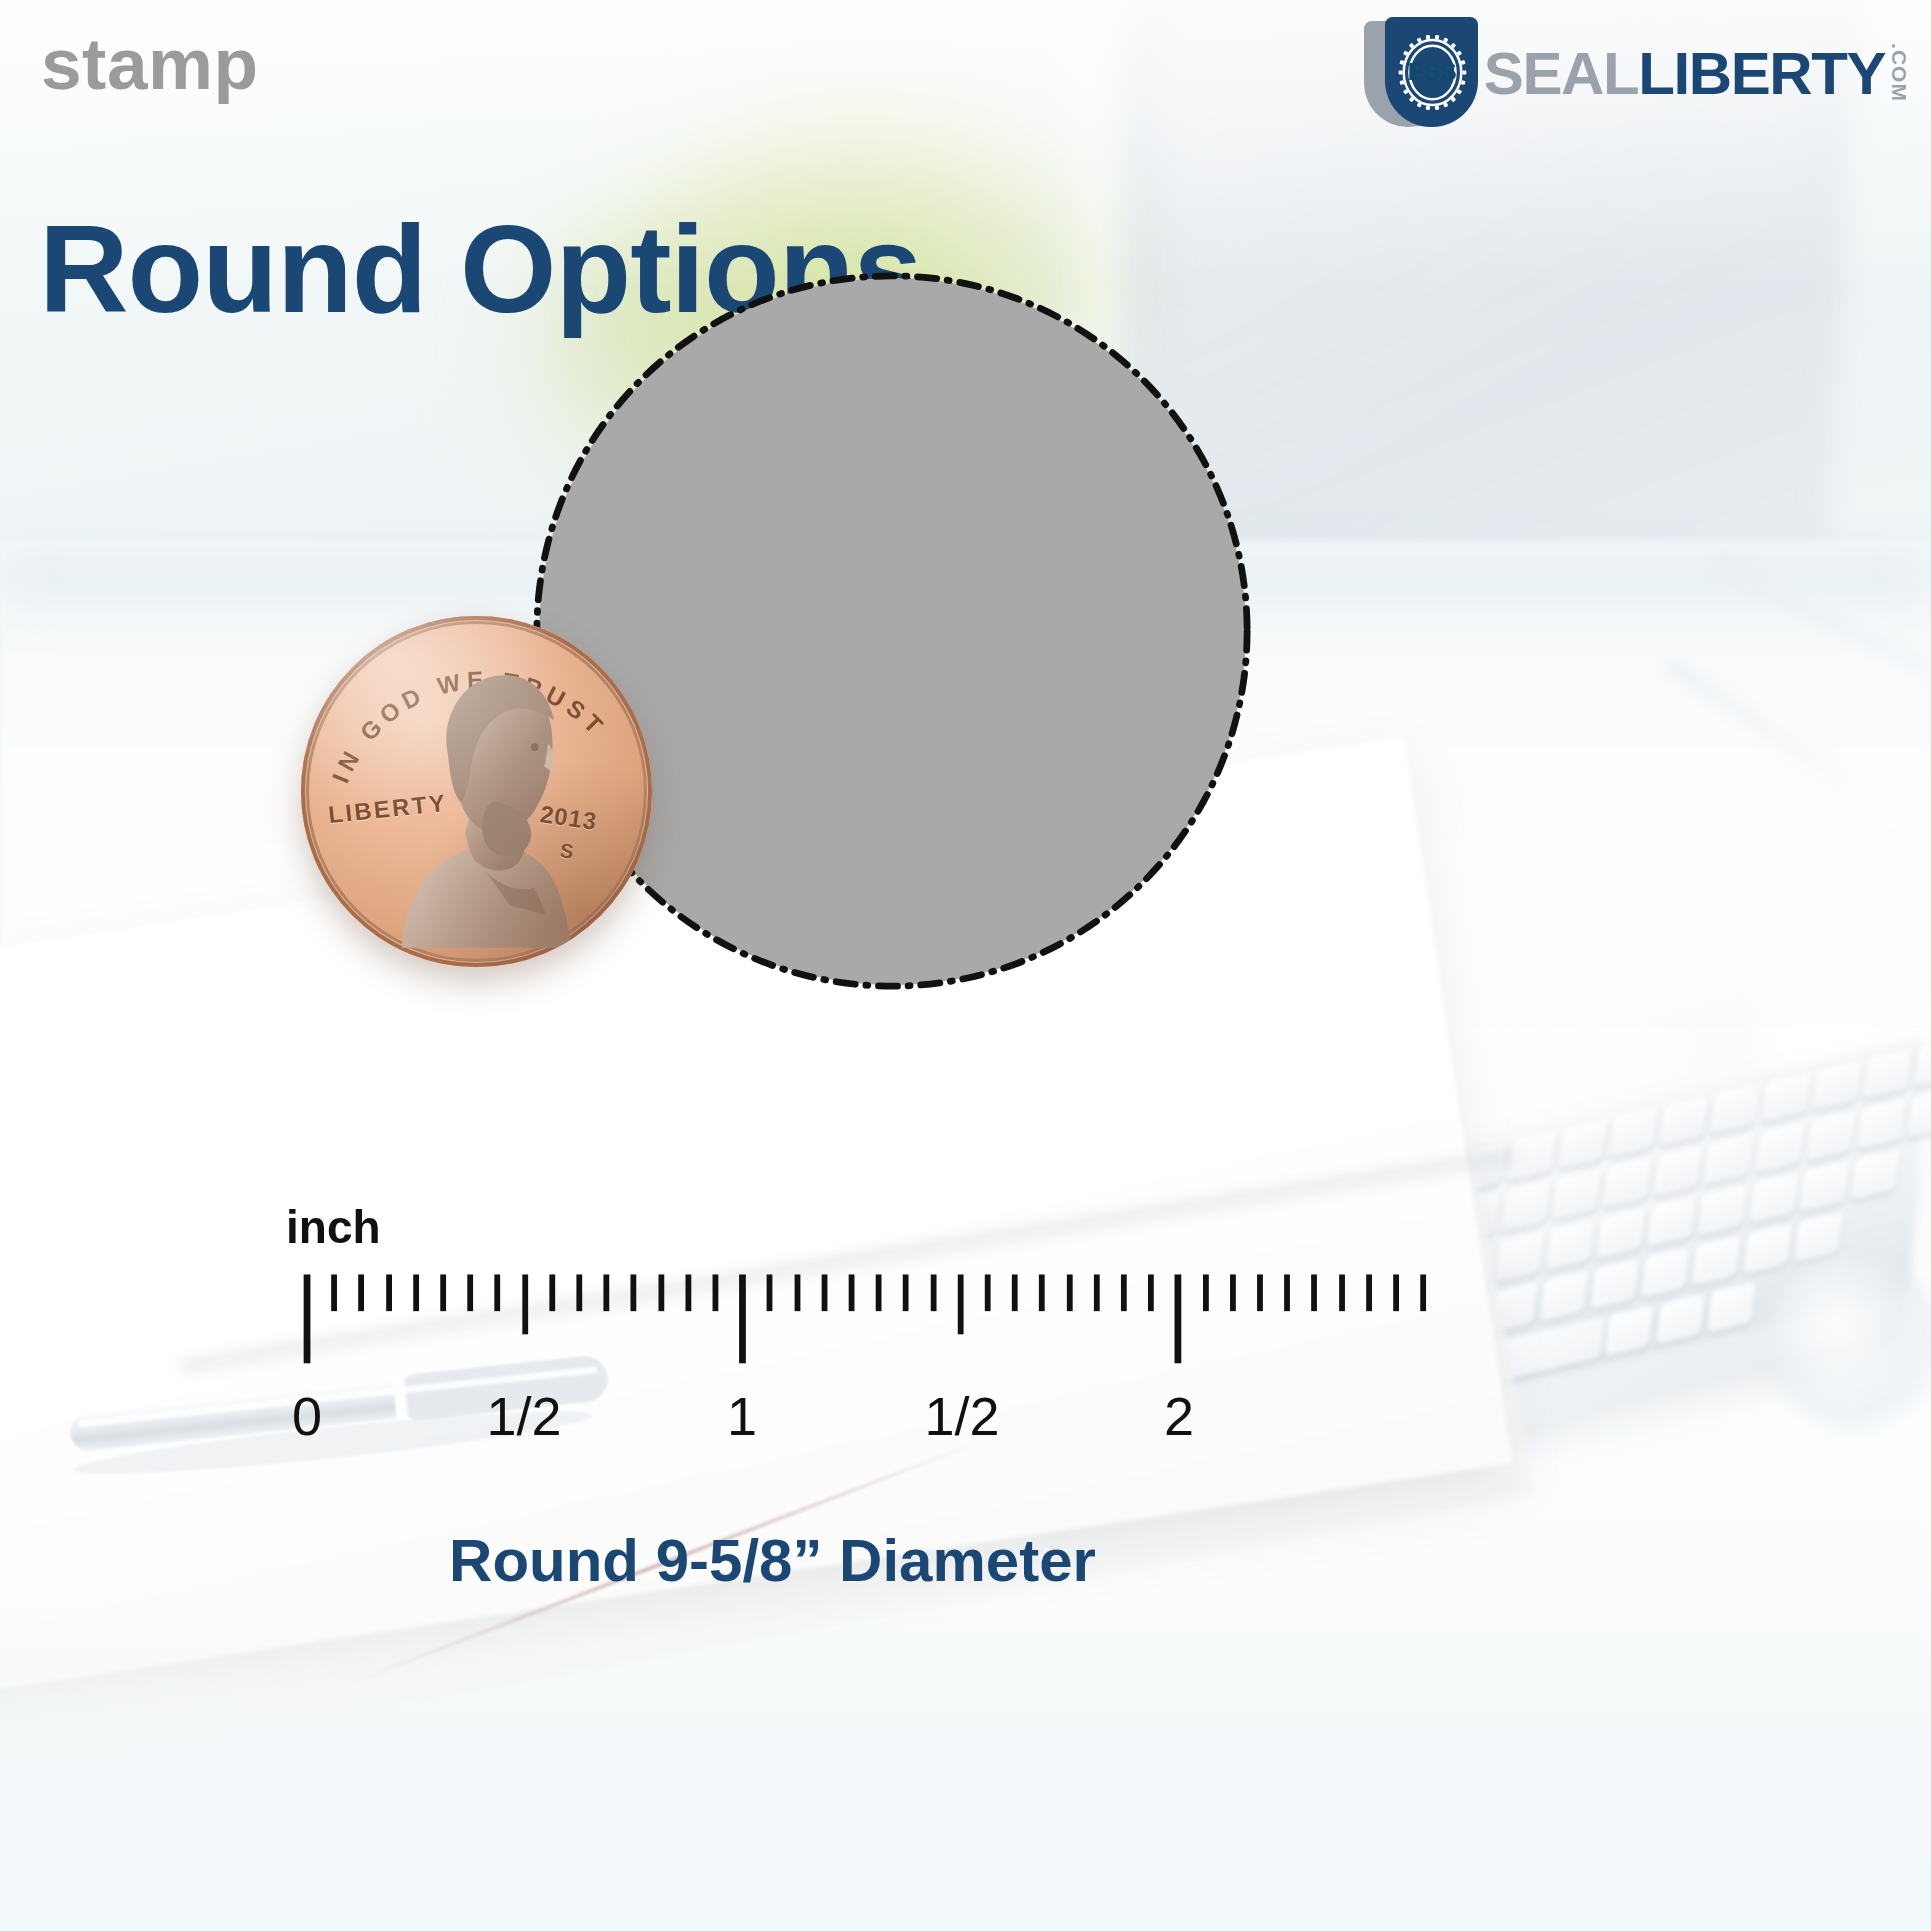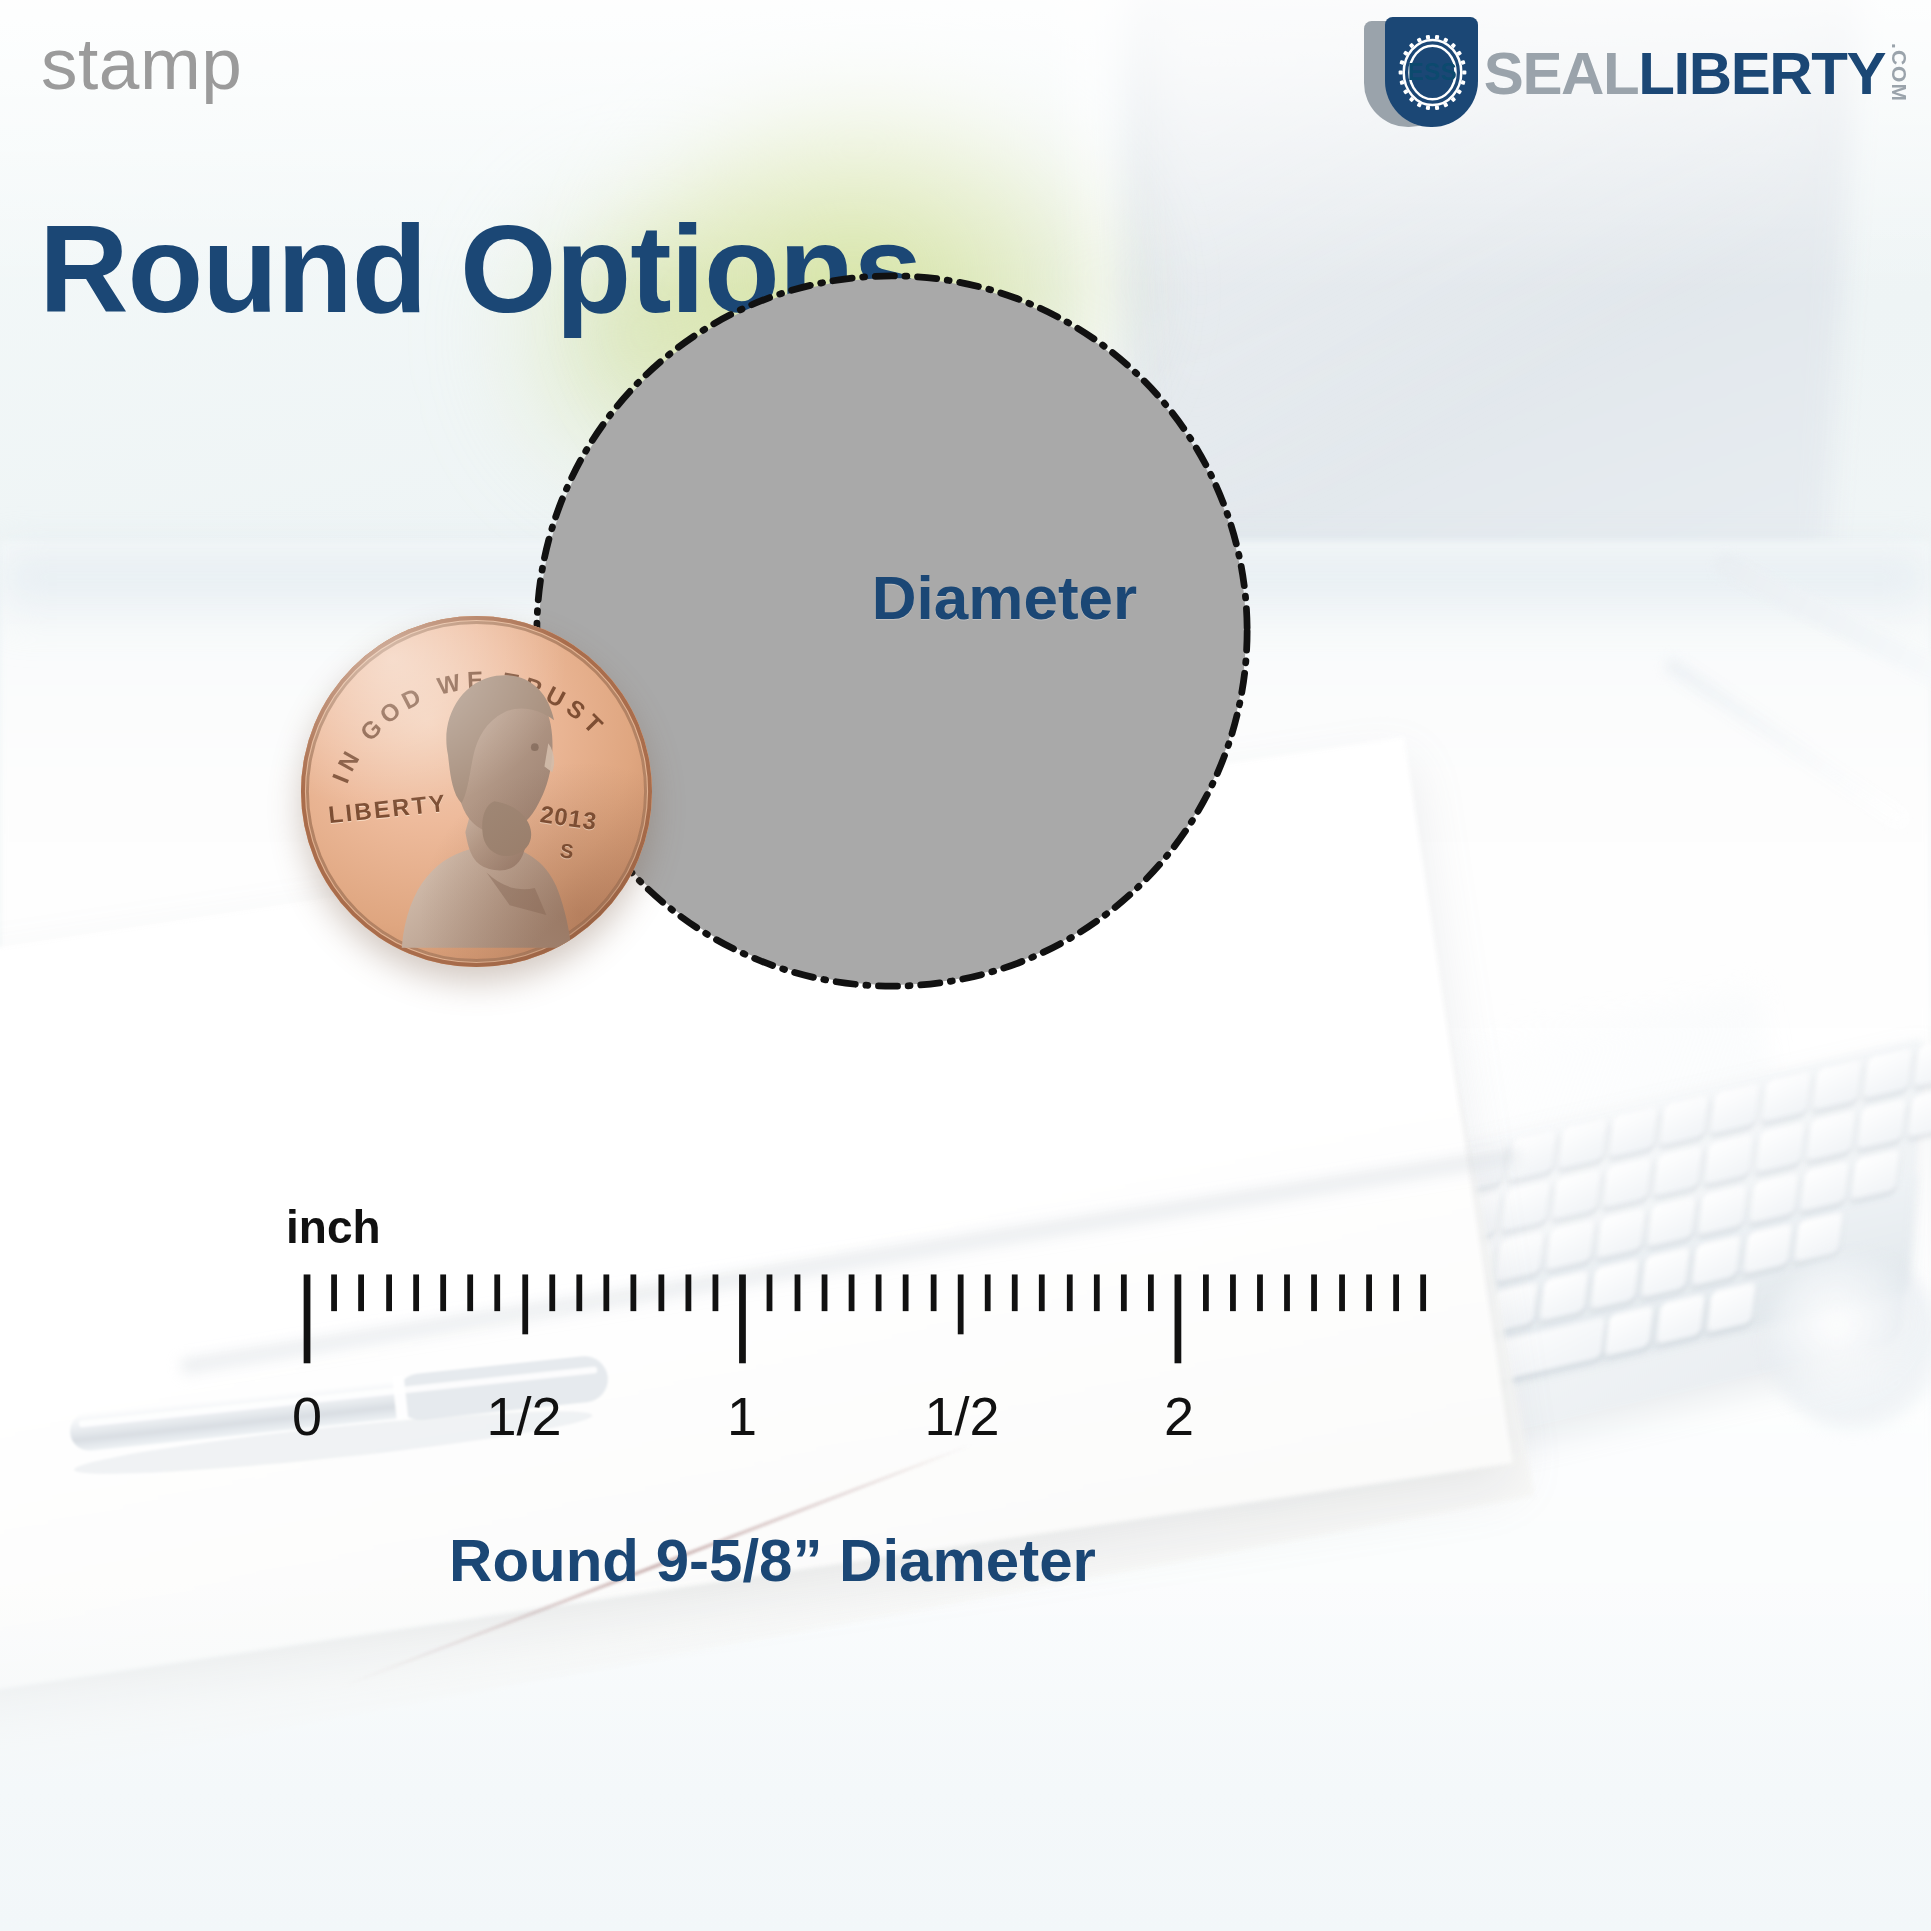--- a/index.html
+++ b/index.html
@@ -123,21 +123,21 @@
     background:linear-gradient(180deg,rgba(255,255,255,.88),rgba(255,255,255,0));
   }
   .bg-botfade{
     left:0;top:1583px;width:1931px;height:348px;
     background:linear-gradient(180deg,rgba(246,250,251,0),#f4f8fa 60%,#f2f7f9 100%);
   }
 
   
   #stamp-word{
     position:absolute;left:41px;top:27px;
-    font-size:73px;color:#9b9b9b;font-weight:400;letter-spacing:0.5px;
+    font-size:73px;color:#9b9b9b;font-weight:700;letter-spacing:0.5px;
     line-height:1;
   }
   #page-title{
     position:absolute;left:39px;top:121px;
     font-size:124px;font-weight:700;color:#1b4775;
     letter-spacing:-1px;line-height:1.05;
   }
 
   
   #logo{position:absolute;right:21px;top:17.4px;height:114px;display:flex;align-items:center;}
@@ -404,21 +404,20 @@
     <span class="lw lw-stamps">LIBERTY</span>
     <span class="lw-com">.COM</span>
   </div>
 </div>
 
 <div id="size-circle"></div>
 <svg id="size-circle-dash" viewBox="0 0 744 744">
   <circle cx="372" cy="372" r="368" fill="none" stroke="#111111" stroke-width="7" stroke-linecap="round" stroke-dasharray="20 11 2 11"></circle>
 </svg>
 <div id="circle-label">
-  <div>Diameter</div>
 </div>
 
 <div id="penny">
   <div class="rim"></div>
 
   <svg class="penny-motto" viewBox="0 0 364 364">
     <defs>
       <path id="mottoArc" d="M 42 196 A 152 152 0 0 1 322 150" fill="none"></path>
     </defs>
     <text font-family="Liberation Sans, sans-serif" font-size="25" font-weight="700" fill="#7d4e33" letter-spacing="6">

